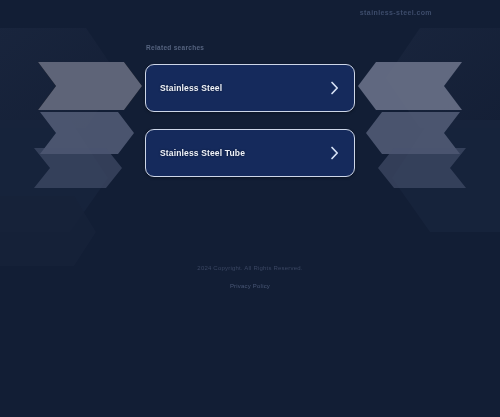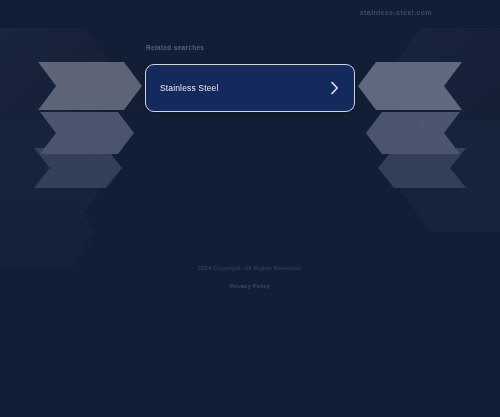--- a/index.html
+++ b/index.html
@@ -67,21 +67,21 @@
     background:#152a5c;
     border:1.3px solid #cdd6e8;
     border-radius:9px;
     box-shadow:0 1px 3px rgba(0,0,0,.35);
     cursor:pointer;
   }
 
   .search-item .label {
     flex:1 1 auto;
     font-size:8.5px;
-    font-weight:400;
+    font-weight:700;
     color:#eef2f9;
     letter-spacing:.15px;
     white-space:nowrap;
     text-shadow:0 0 2px rgba(0,0,0,.5);
   }
 
   .search-item .chev {
     flex:0 0 auto;
     display:block;
     width:9px; height:14px;
@@ -151,20 +151,26 @@
   <div id="search-list">
 
     <div class="search-item">
       <span class="label">Stainless Steel</span>
       <svg class="chev" viewBox="0 0 9 14">
         <path d="M2 1.5 L7.2 7 L2 12.5" fill="none" stroke="#d6e1f5" stroke-width="1.7" stroke-linecap="round" stroke-linejoin="round"></path>
       </svg>
     </div>
 
 
+    <div class="search-item">
+      <span class="label">Stainless Steel Tube</span>
+      <svg class="chev" viewBox="0 0 9 14">
+        <path d="M2 1.5 L7.2 7 L2 12.5" fill="none" stroke="#d6e1f5" stroke-width="1.7" stroke-linecap="round" stroke-linejoin="round"></path>
+      </svg>
+    </div>
 
   </div>
 </div>
 
 <div id="footer">
   <div id="copyright">2024 Copyright. All Rights Reserved.</div>
   <a id="privacy-link">Privacy Policy</a>
 </div>
 
 </body></html>

